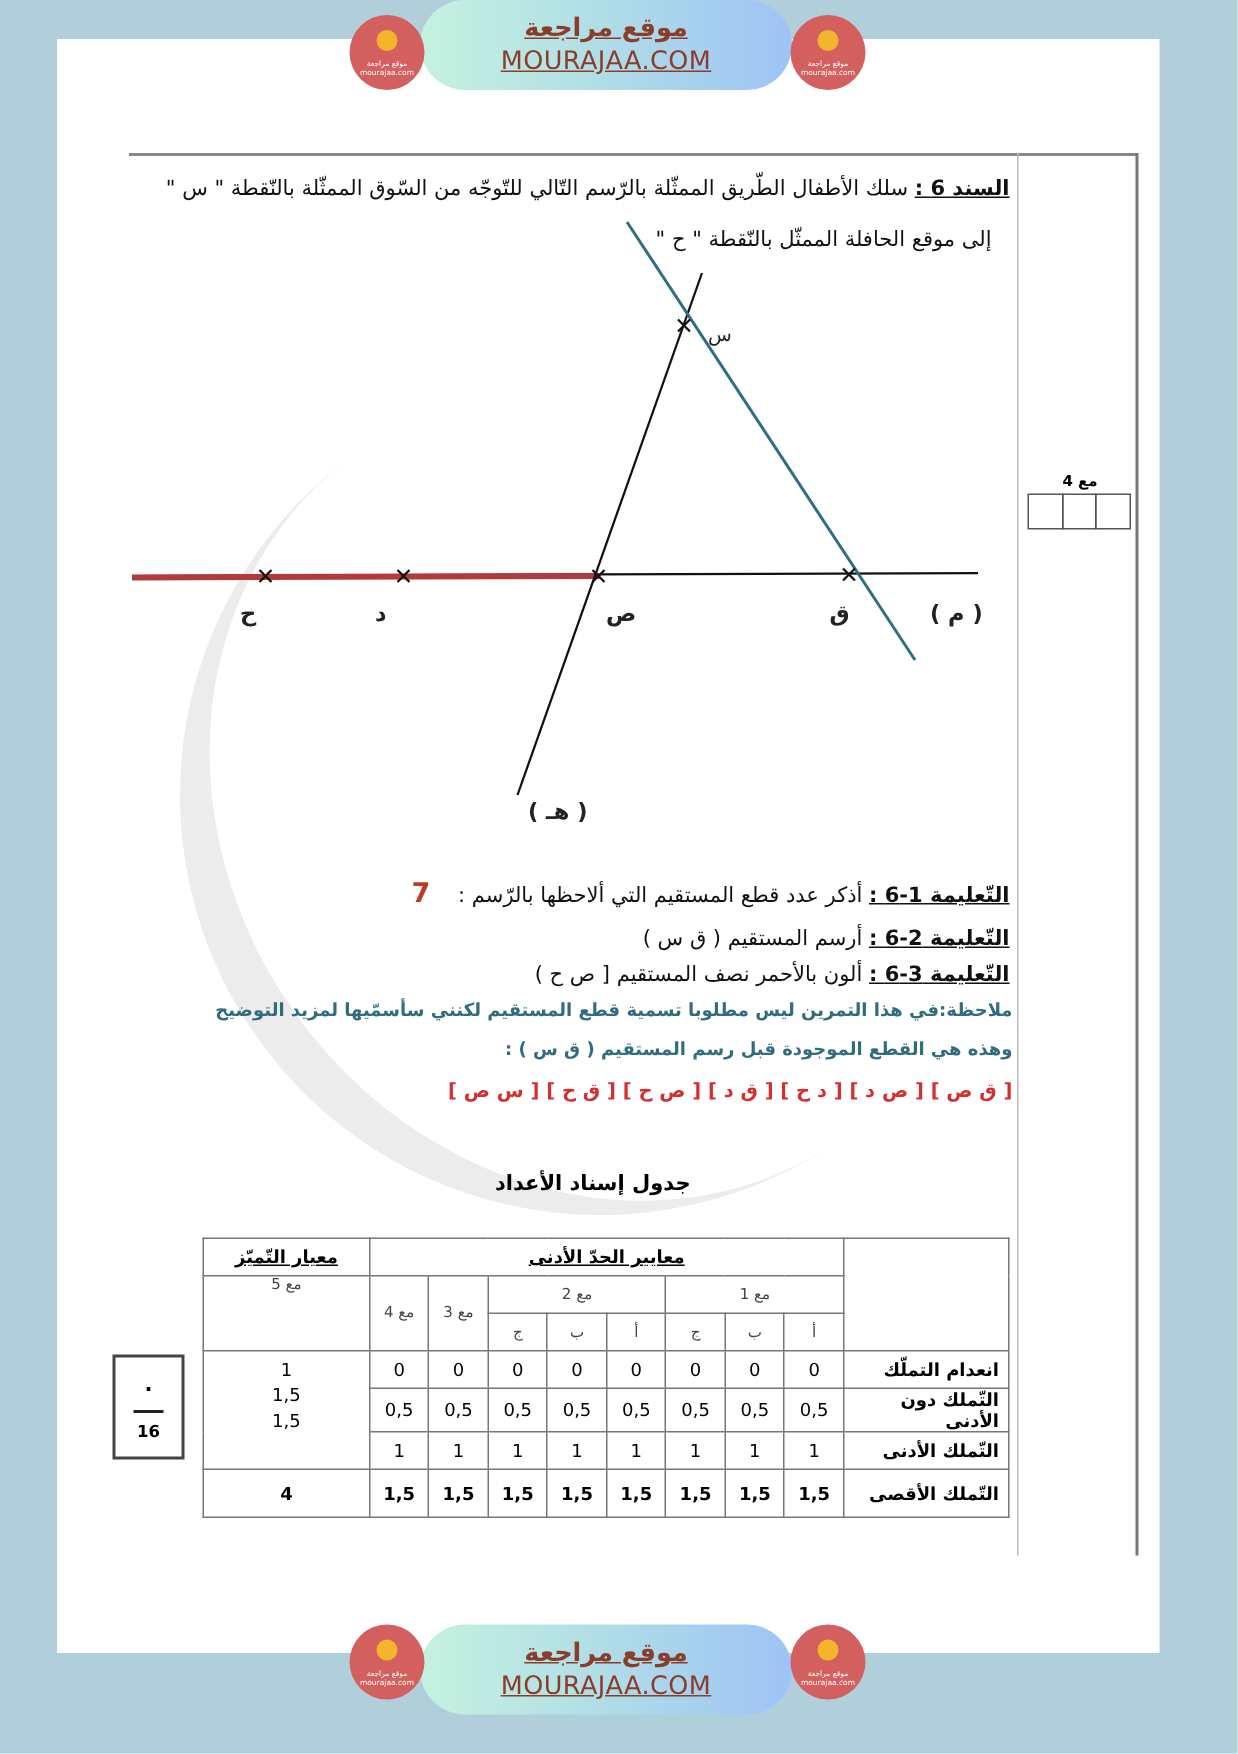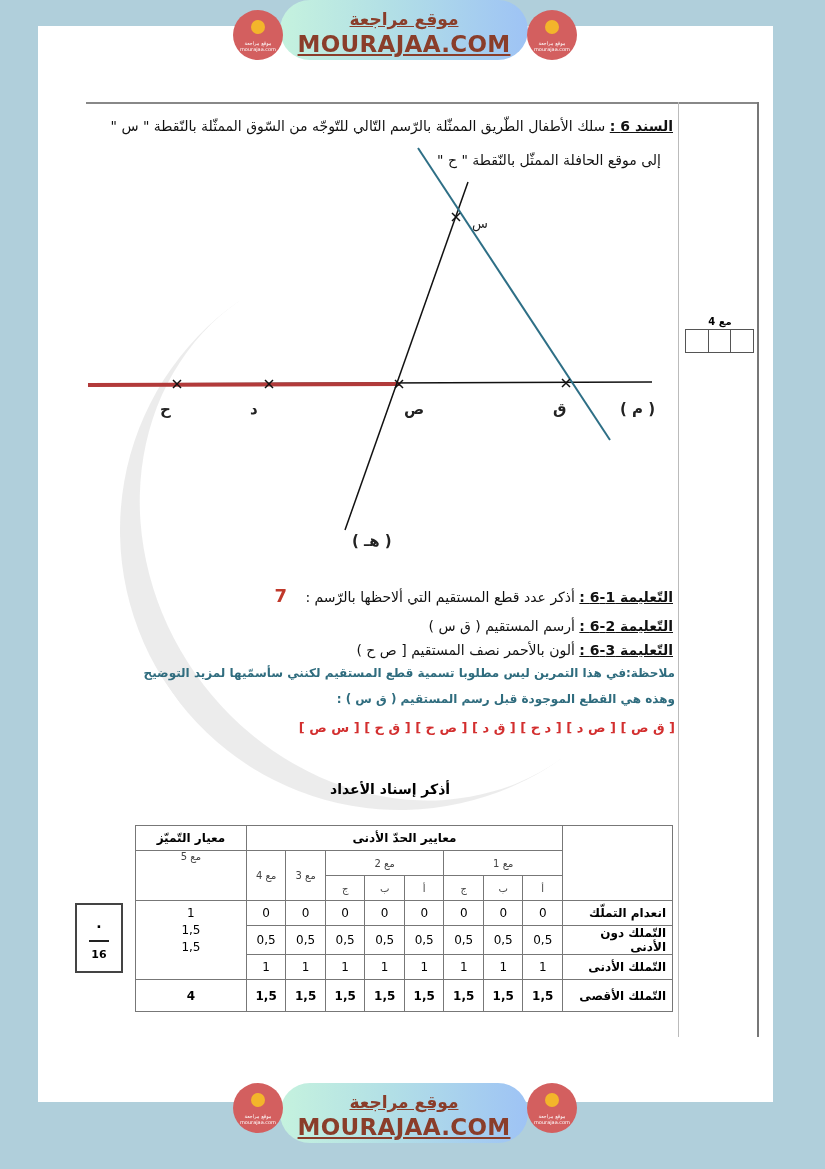--- a/index.html
+++ b/index.html
@@ -20,21 +20,21 @@
     background: linear-gradient(90deg, #c5f2de 0%, #b2dfe6 45%, #9ec3f5 100%);
     text-align: center; z-index: 5;
   }
   .banner.top { top: 0; }
   .banner.bottom { top: 1083px; }
   .banner .ar {
     display: block; color: #8a3d2a; font-weight: bold; font-size: 17px;
     text-decoration: underline; margin-top: 9px; direction: rtl;
   }
   .banner .en {
-    display: block; color: #8a3d2a; font-weight: bold; font-size: 23px;
+    display: block; color: #8a3d2a; font-weight: normal; font-size: 17px;
     text-decoration: underline; margin-top: 2px; letter-spacing: 0.3px;
   }
   .badge {
     position: absolute; width: 50px; height: 50px; border-radius: 50%;
     background: #d35f5f; z-index: 6; text-align: center;
   }
   .badge .dot {
     position: absolute; left: 18px; top: 10px; width: 14px; height: 14px; border-radius: 50%;
     background: #f3b52b;
   }
@@ -70,21 +70,21 @@
 
   .tbl-title { position: absolute; left: 330px; top: 781px; font-size: 14px; font-weight: bold; direction: rtl; }
   table.grade {
     position: absolute; left: 135px; top: 825px; width: 538px;
     border-collapse: collapse; font-size: 12px; direction: rtl;
   }
   table.grade td {
     border: 1px solid #777; text-align: center; height: 25px; padding: 0 2px;
   }
   table.grade td.rowh { font-weight: bold; text-align: right; padding-right: 6px; width: 110px; }
-  table.grade td.h { font-weight: bold; }
+  table.grade td.h { font-weight: bold; text-decoration: underline; }
   table.grade td.sm { font-size: 10px; color: #444; }
 
   .score-box {
     position: absolute; left: 75px; top: 903px; width: 48px; height: 70px; border: 2px solid #444;
     text-align: center;
   }
   .score-box .num { font-size: 11px; font-weight: bold; position: absolute; left: 0; right: 0; top: 43px; }
   .score-box .bar { position: absolute; left: 12px; right: 12px; top: 35px; height: 2px; background: #222; }
   .score-box .top { position: absolute; left: 0; right: 0; top: 10px; font-size: 14px; font-weight: bold; }
 
@@ -171,21 +171,21 @@
 </div>
 <div class="line" style="right:152px; top:642px;">
   <span class="ul">التّعليمة 3-6 :</span>
   <span>ألون بالأحمر نصف المستقيم [ ص ح )</span>
 </div>
 
 <div class="note" style="top:666px;">ملاحظة:في هذا التمرين ليس مطلوبا تسمية قطع المستقيم لكنني سأسمّيها لمزيد التوضيح</div>
 <div class="note" style="top:692px;">وهذه هي القطع الموجودة قبل رسم المستقيم ( ق س ) :</div>
 <div class="segments">[ ق ص ] [ ص د ] [ د ح ] [ ق د ] [ ص ح ] [ ق ح ] [ س ص ]</div>
 
-<div class="tbl-title">أذكر إسناد الأعداد</div>
+<div class="tbl-title">جدول إسناد الأعداد</div>
 <table class="grade">
   <tbody>
       <tr>
     <td rowspan="3"></td>
     <td colspan="8" class="h">معايير الحدّ الأدنى</td>
     <td class="h">معيار التّميّز</td>
   </tr>
   <tr>
     <td colspan="3" class="sm">مع 1</td>
     <td colspan="3" class="sm">مع 2</td>

